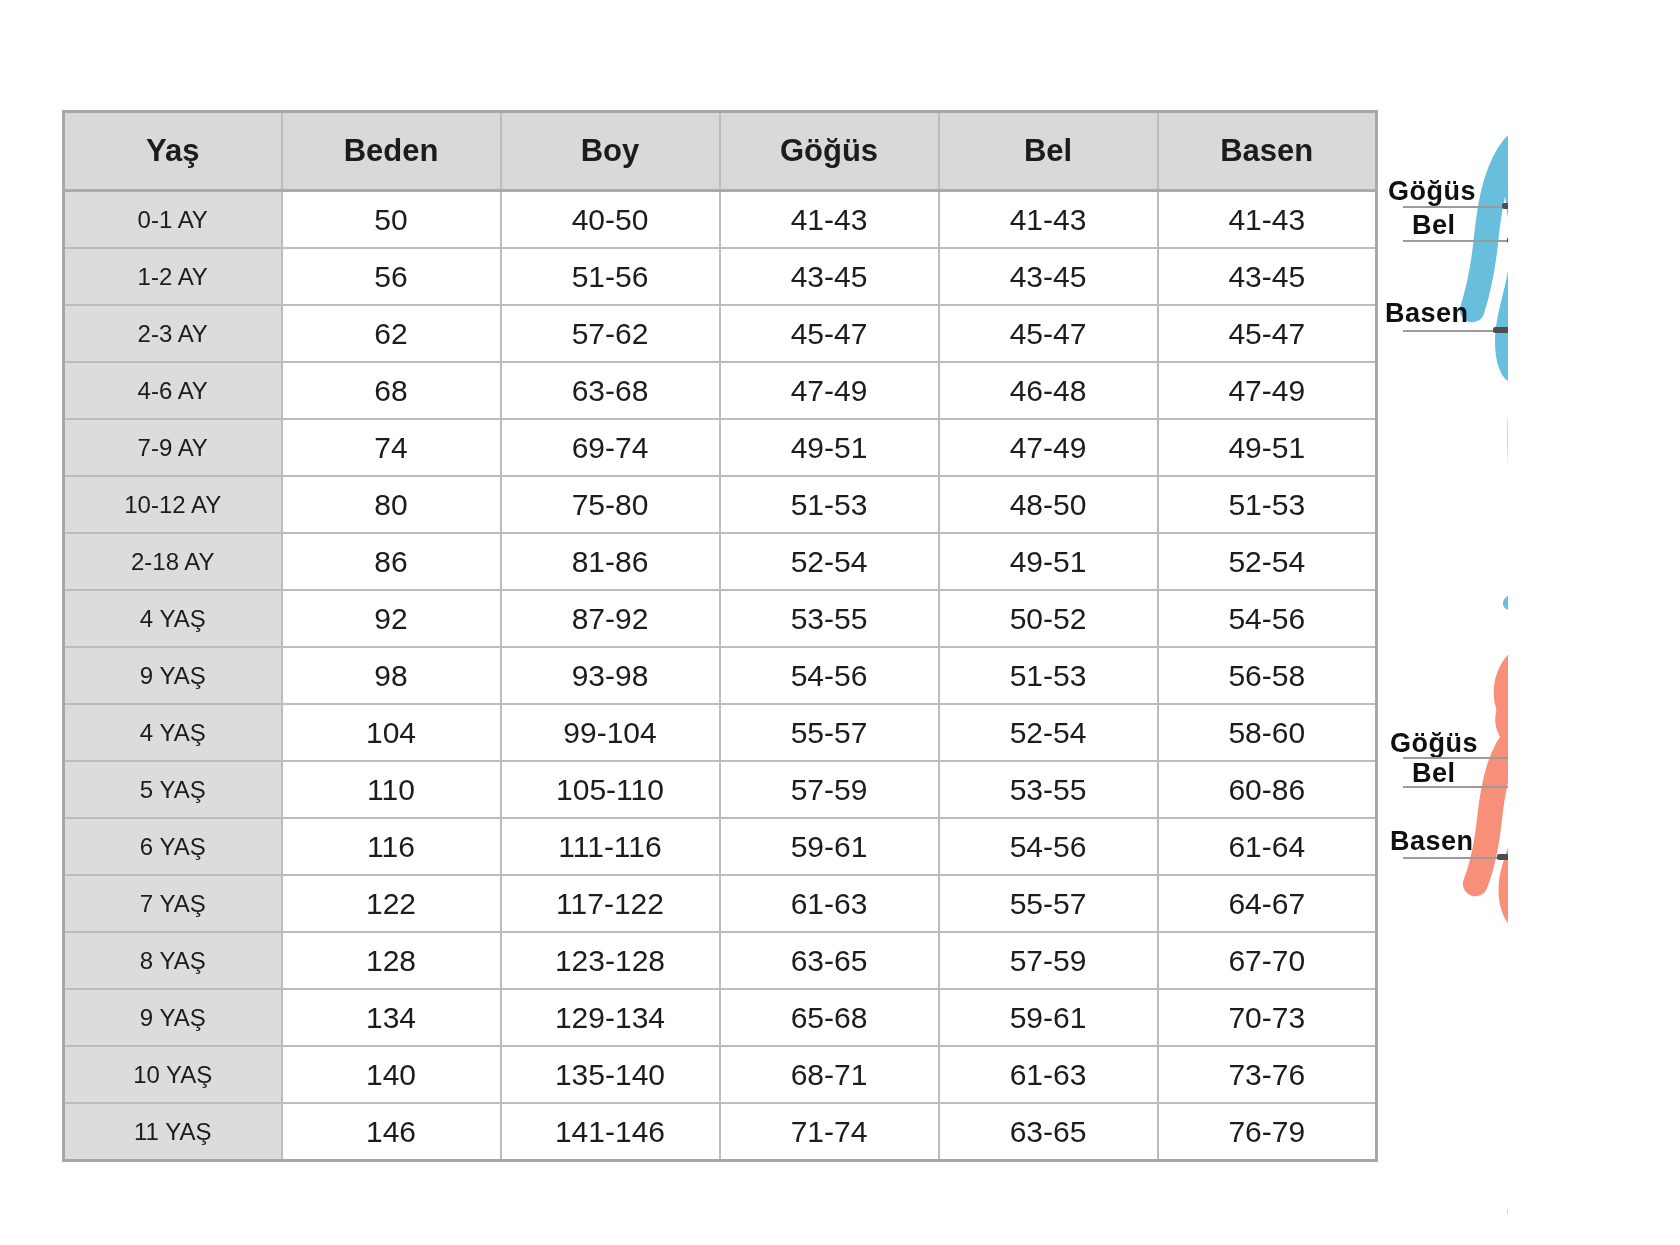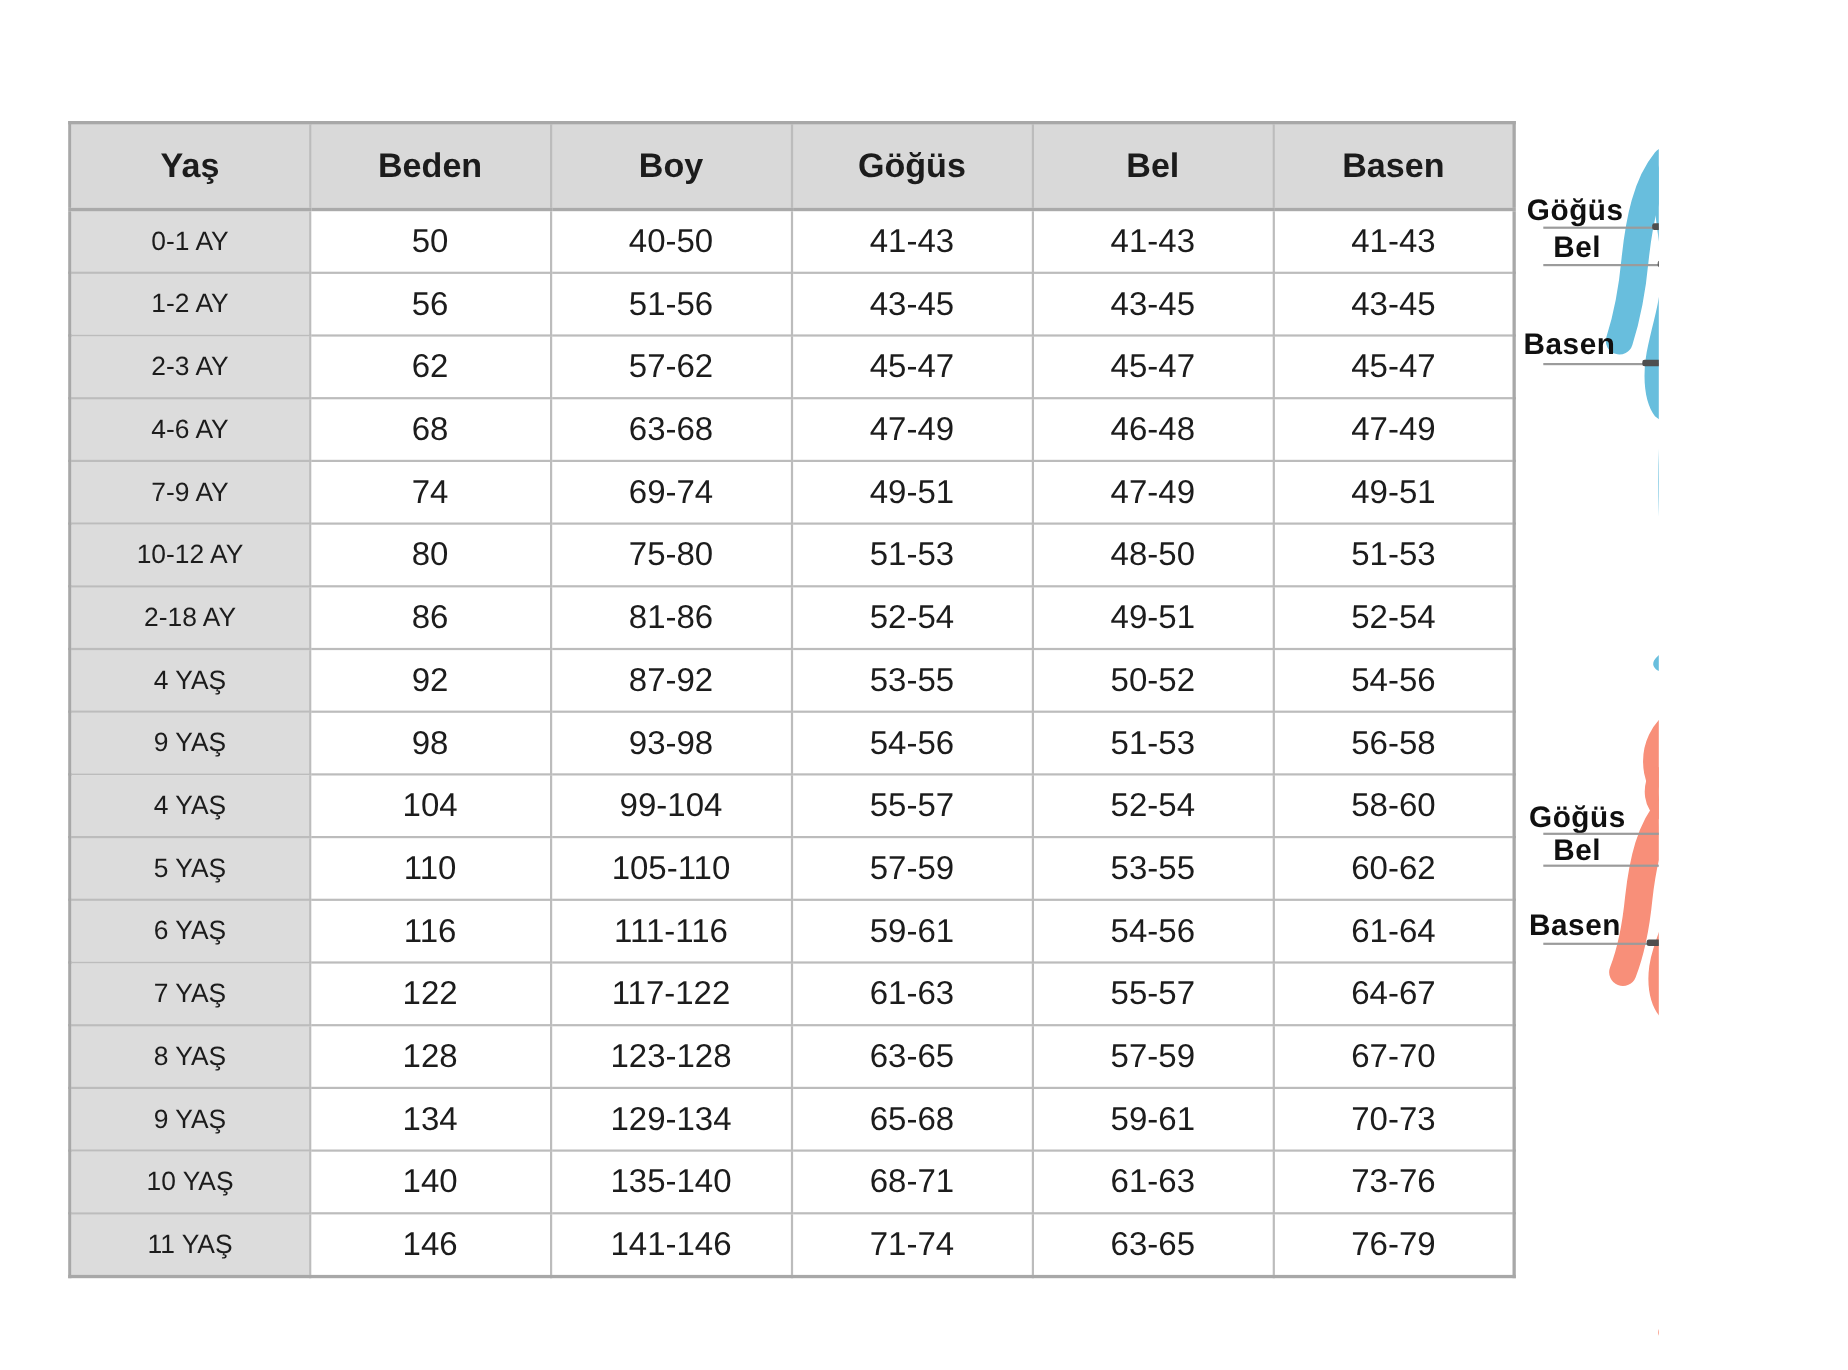--- a/index.html
+++ b/index.html
@@ -134,21 +134,21 @@
           <td>55-57</td>
           <td>52-54</td>
           <td>58-60</td>
         </tr>
         <tr>
           <td class="age">5 YAŞ</td>
           <td>110</td>
           <td>105-110</td>
           <td>57-59</td>
           <td>53-55</td>
-          <td>60-62</td>
+          <td>60-86</td>
         </tr>
         <tr>
           <td class="age">6 YAŞ</td>
           <td>116</td>
           <td>111-116</td>
           <td>59-61</td>
           <td>54-56</td>
           <td>61-64</td>
         </tr>
         <tr>

